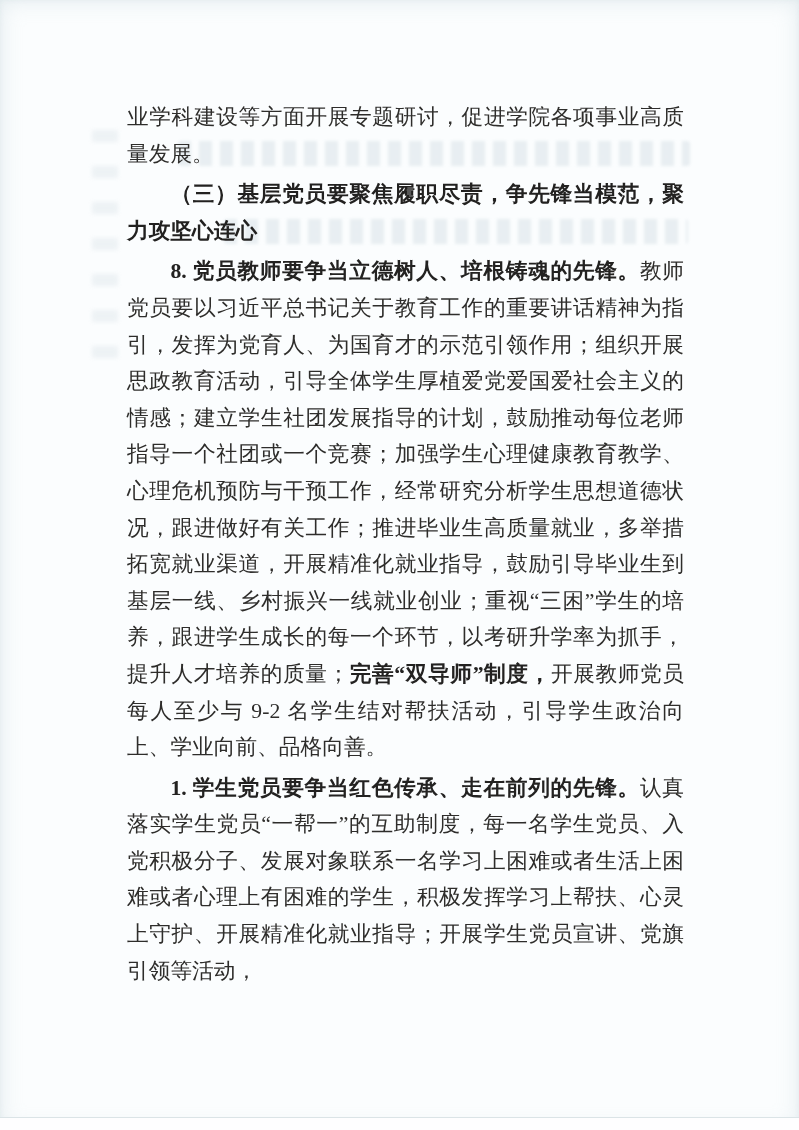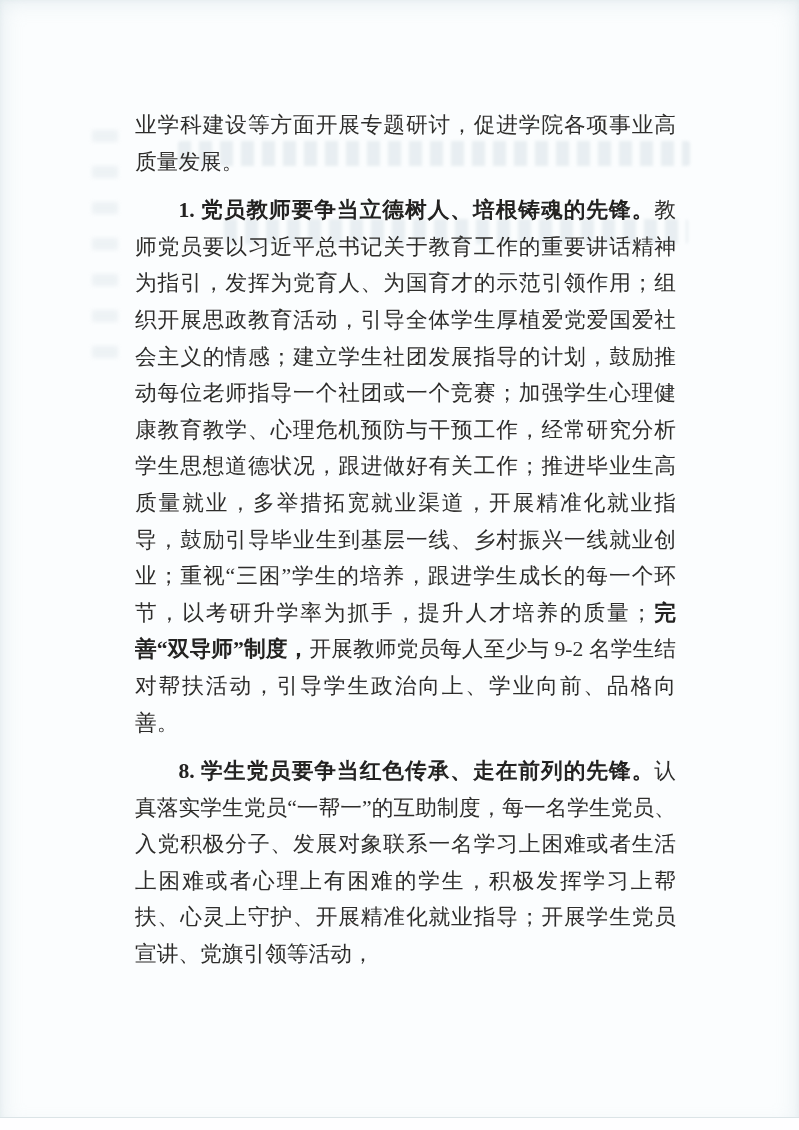--- a/index.html
+++ b/index.html
@@ -17,21 +17,21 @@
     position: absolute;
     left: 123px;
     top: 95px;
     width: 565px;
     font-size: 21.7px;
     line-height: 36.6px;
     color: #2e2d2b;
     text-align: justify;
     letter-spacing: 0;
   }
-  .text-col p { margin: 12px; padding: 0; text-indent: 2em; }
+  .text-col p { margin: 4px; padding: 0; text-indent: 2em; }
   .text-col p.no-indent { text-indent: 0; }
   .text-col p.heading { font-weight: 700; color: #222120; }
   .text-col b { font-weight: 700; color: #232221; }
   
   .ghost {
     position: absolute;
     height: 25px;
     opacity: 0.5;
     background: repeating-linear-gradient(90deg,
       rgba(158,180,192,0.40) 0px, rgba(158,180,192,0.40) 13px,
@@ -63,22 +63,23 @@
 <div class="scan">
 
   <div class="ghost ghost-1"></div>
   <div class="ghost ghost-2"></div>
   <div class="ghost-left"></div>
 
   <div class="text-col">
 
     <p class="no-indent"><span>业学科建设等方面开展专题研讨，促进学院各项事业高质量发展。</span></p>
 
+    <p class="heading"><span>（三）基层党员要聚焦履职尽责，争先锋当模范，聚力攻坚心连心</span></p>
 
 
-    <p><b>1. 党员教师要争当立德树人、培根铸魂的先锋。</b><span>教师党员要以习近平总书记关于教育工作的重要讲话精神为指引，发挥为党育人、为国育才的示范引领作用；组织开展思政教育活动，引导全体学生厚植爱党爱国爱社会主义的情感；建立学生社团发展指导的计划，鼓励推动每位老师指导一个社团或一个竞赛；加强学生心理健康教育教学、心理危机预防与干预工作，经常研究分析学生思想道德状况，跟进做好有关工作；推进毕业生高质量就业，多举措拓宽就业渠道，开展精准化就业指导，鼓励引导毕业生到基层一线、乡村振兴一线就业创业；重视“三困”学生的培养，跟进学生成长的每一个环节，以考研升学率为抓手，提升人才培养的质量；</span><b>完善“双导师”制度，</b><span>开展教师党员每人至少与 9-2 名学生结对帮扶活动，引导学生政治向上、学业向前、品格向善。</span></p>
+    <p><b>8. 党员教师要争当立德树人、培根铸魂的先锋。</b><span>教师党员要以习近平总书记关于教育工作的重要讲话精神为指引，发挥为党育人、为国育才的示范引领作用；组织开展思政教育活动，引导全体学生厚植爱党爱国爱社会主义的情感；建立学生社团发展指导的计划，鼓励推动每位老师指导一个社团或一个竞赛；加强学生心理健康教育教学、心理危机预防与干预工作，经常研究分析学生思想道德状况，跟进做好有关工作；推进毕业生高质量就业，多举措拓宽就业渠道，开展精准化就业指导，鼓励引导毕业生到基层一线、乡村振兴一线就业创业；重视“三困”学生的培养，跟进学生成长的每一个环节，以考研升学率为抓手，提升人才培养的质量；</span><b>完善“双导师”制度，</b><span>开展教师党员每人至少与 9-2 名学生结对帮扶活动，引导学生政治向上、学业向前、品格向善。</span></p>
 
-    <p><b>8. 学生党员要争当红色传承、走在前列的先锋。</b><span>认真落实学生党员“一帮一”的互助制度，每一名学生党员、入党积极分子、发展对象联系一名学习上困难或者生活上困难或者心理上有困难的学生，积极发挥学习上帮扶、心灵上守护、开展精准化就业指导；开展学生党员宣讲、党旗引领等活动，</span></p>
+    <p><b>1. 学生党员要争当红色传承、走在前列的先锋。</b><span>认真落实学生党员“一帮一”的互助制度，每一名学生党员、入党积极分子、发展对象联系一名学习上困难或者生活上困难或者心理上有困难的学生，积极发挥学习上帮扶、心灵上守护、开展精准化就业指导；开展学生党员宣讲、党旗引领等活动，</span></p>
 
   </div>
 
   <div class="page-bottom-edge"></div>
 </div>
 
 </body></html>

